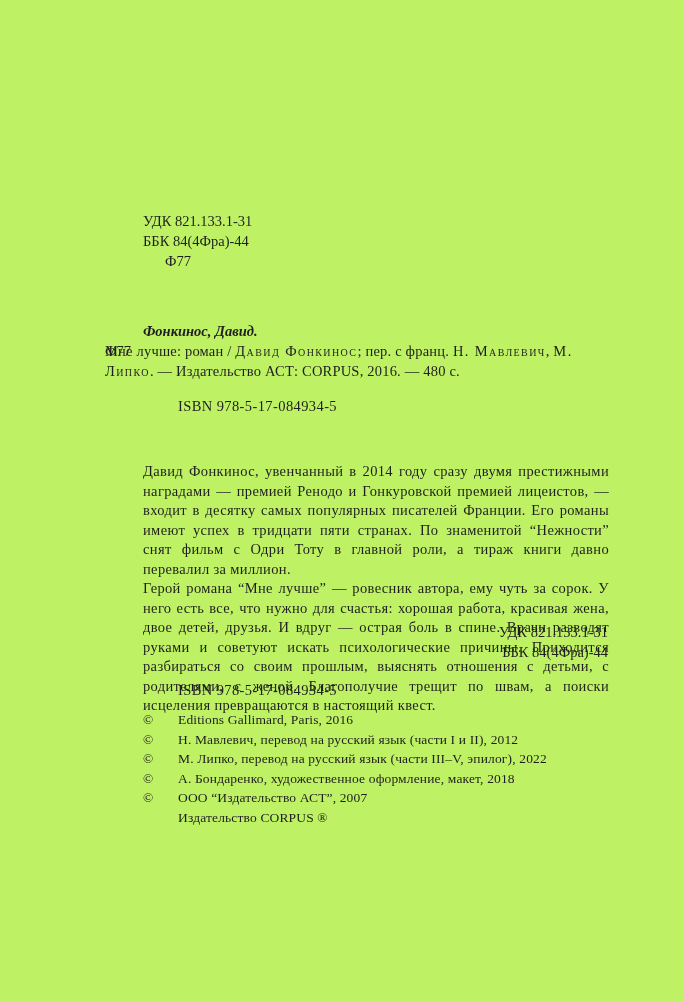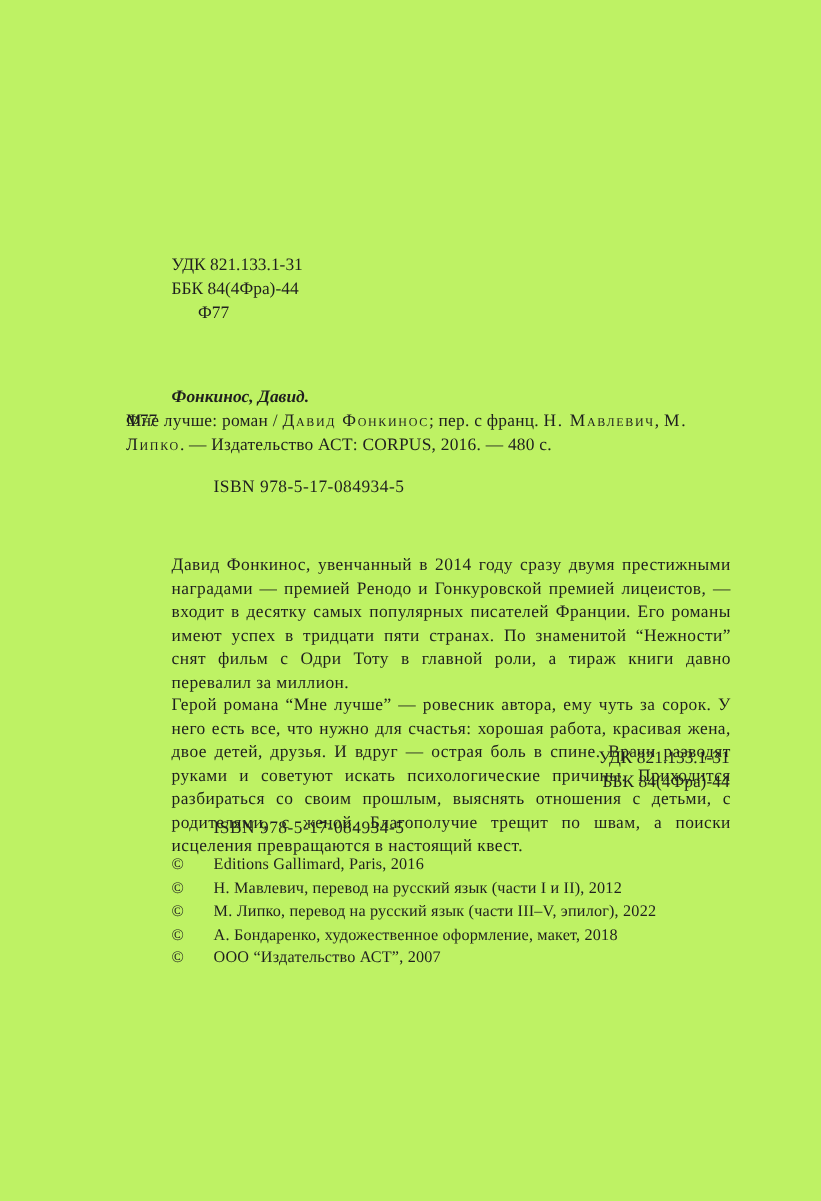--- a/index.html
+++ b/index.html
@@ -91,15 +91,19 @@
       <span class="cr-text">М. Липко, перевод на русский язык (части III–V, эпилог), 2022</span>
     </div>
     <div class="cr-row">
       <span class="cr-sign">©</span>
       <span class="cr-text">А. Бондаренко, художественное оформление, макет, 2018</span>
     </div>
     <div class="cr-row">
       <span class="cr-sign">©</span>
       <span class="cr-text">ООО “Издательство АСТ”, 2007</span>
     </div>
+    <div class="cr-row">
+      <span class="cr-sign"></span>
+      <span class="cr-text">Издательство CORPUS ®</span>
+    </div>
   </div>
 
 </div>
 
 </body></html>

